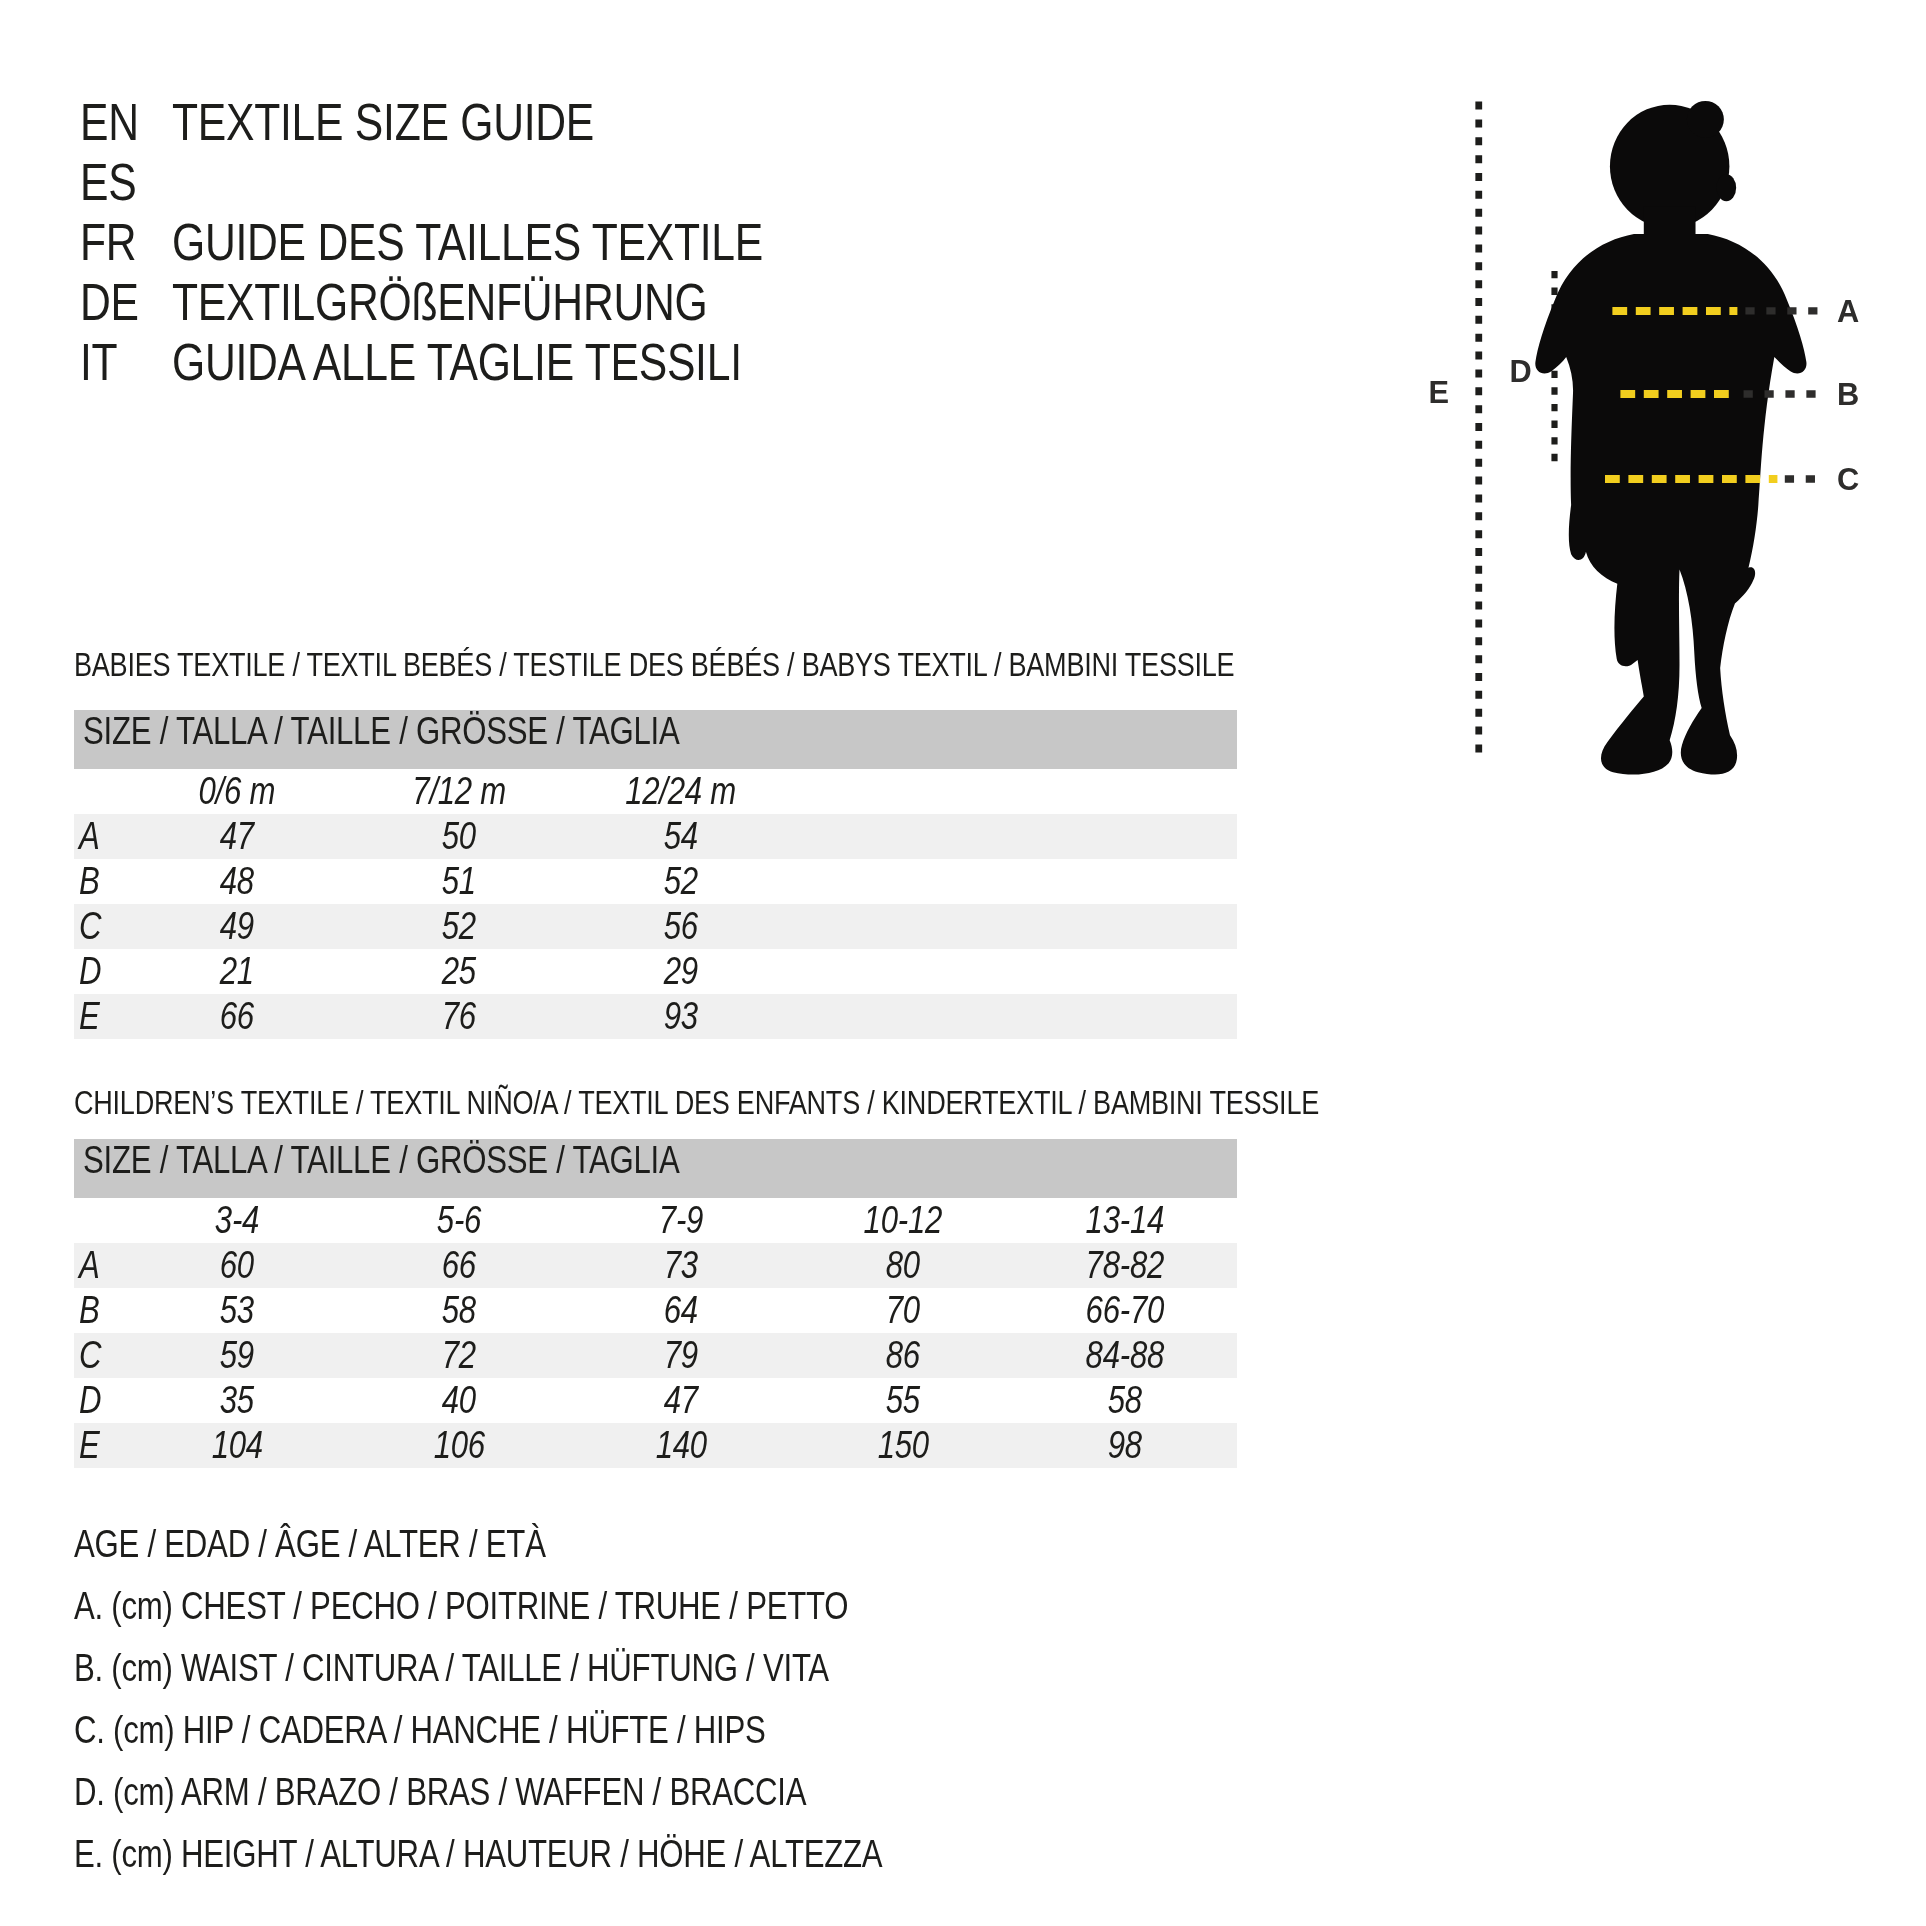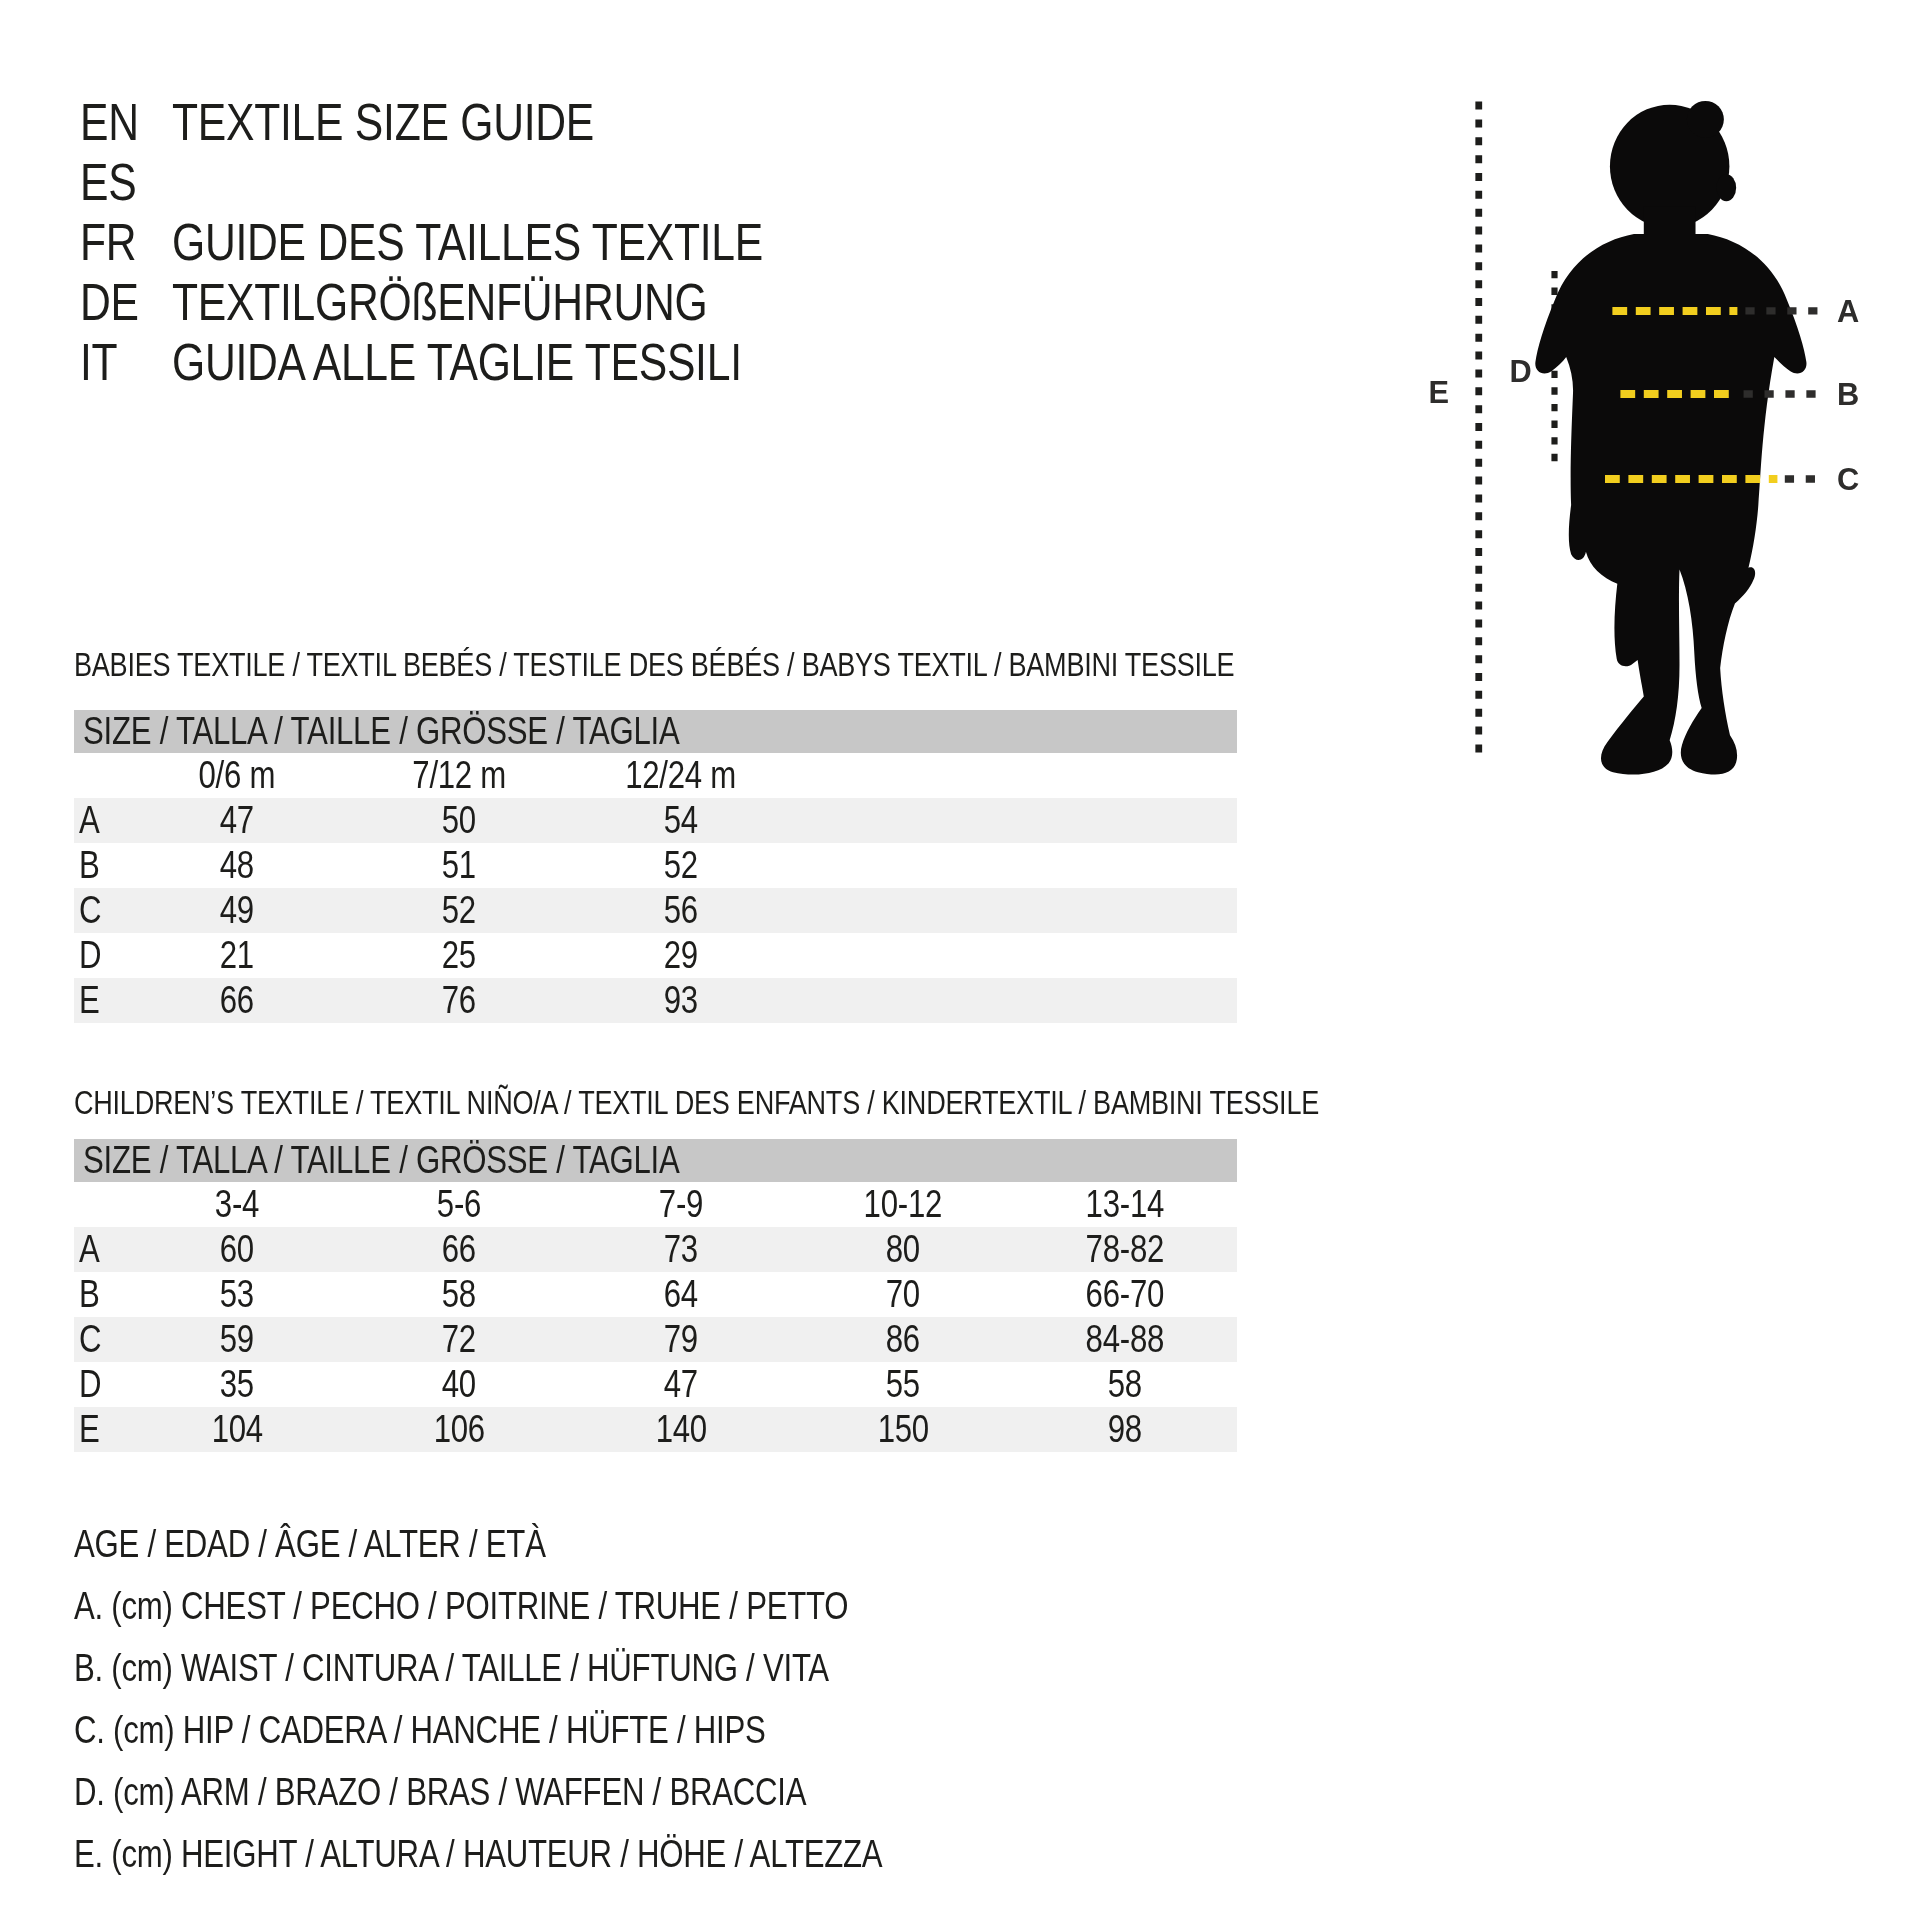--- a/index.html
+++ b/index.html
@@ -26,25 +26,25 @@
 
   
   .section-title{position:absolute;left:74px;font-size:33px;line-height:39px;}
   .babies-title{top:645px;}
   .children-title{top:1083px;}
 
   
   .sizetable{position:absolute;left:74px;width:1163px;}
   .babies-table{top:710px;}
   .children-table{top:1139px;}
-  .thead{height:43px;line-height:43px;background:#c7c7c7;font-size:38px;padding-left:8.6px;}
+  .thead{height:59px;line-height:43px;background:#c7c7c7;font-size:38px;padding-left:8.6px;}
   .trow{display:flex;height:45px;line-height:45px;font-size:38px;}
   .trow.colhead{background:#ffffff;}
   .trow.alt{background:#f0f0f0;}
-  .cell{display:flex;align-items:flex-start;justify-content:center;width:222px;flex:0 0 222px;}
+  .cell{display:flex;align-items:flex-start;justify-content:center;width:222px;flex:0 0 222px;font-style:italic;}
   .cell.rowlabel{width:52px;flex:0 0 52px;justify-content:flex-start;padding-left:5px;box-sizing:border-box;}
 
   
   .legend{position:absolute;left:74px;top:1513px;font-size:38px;}
   .legend-line{height:62px;line-height:62px;}
 </style>
 </head>
 <body>
 
 <div class="page">

